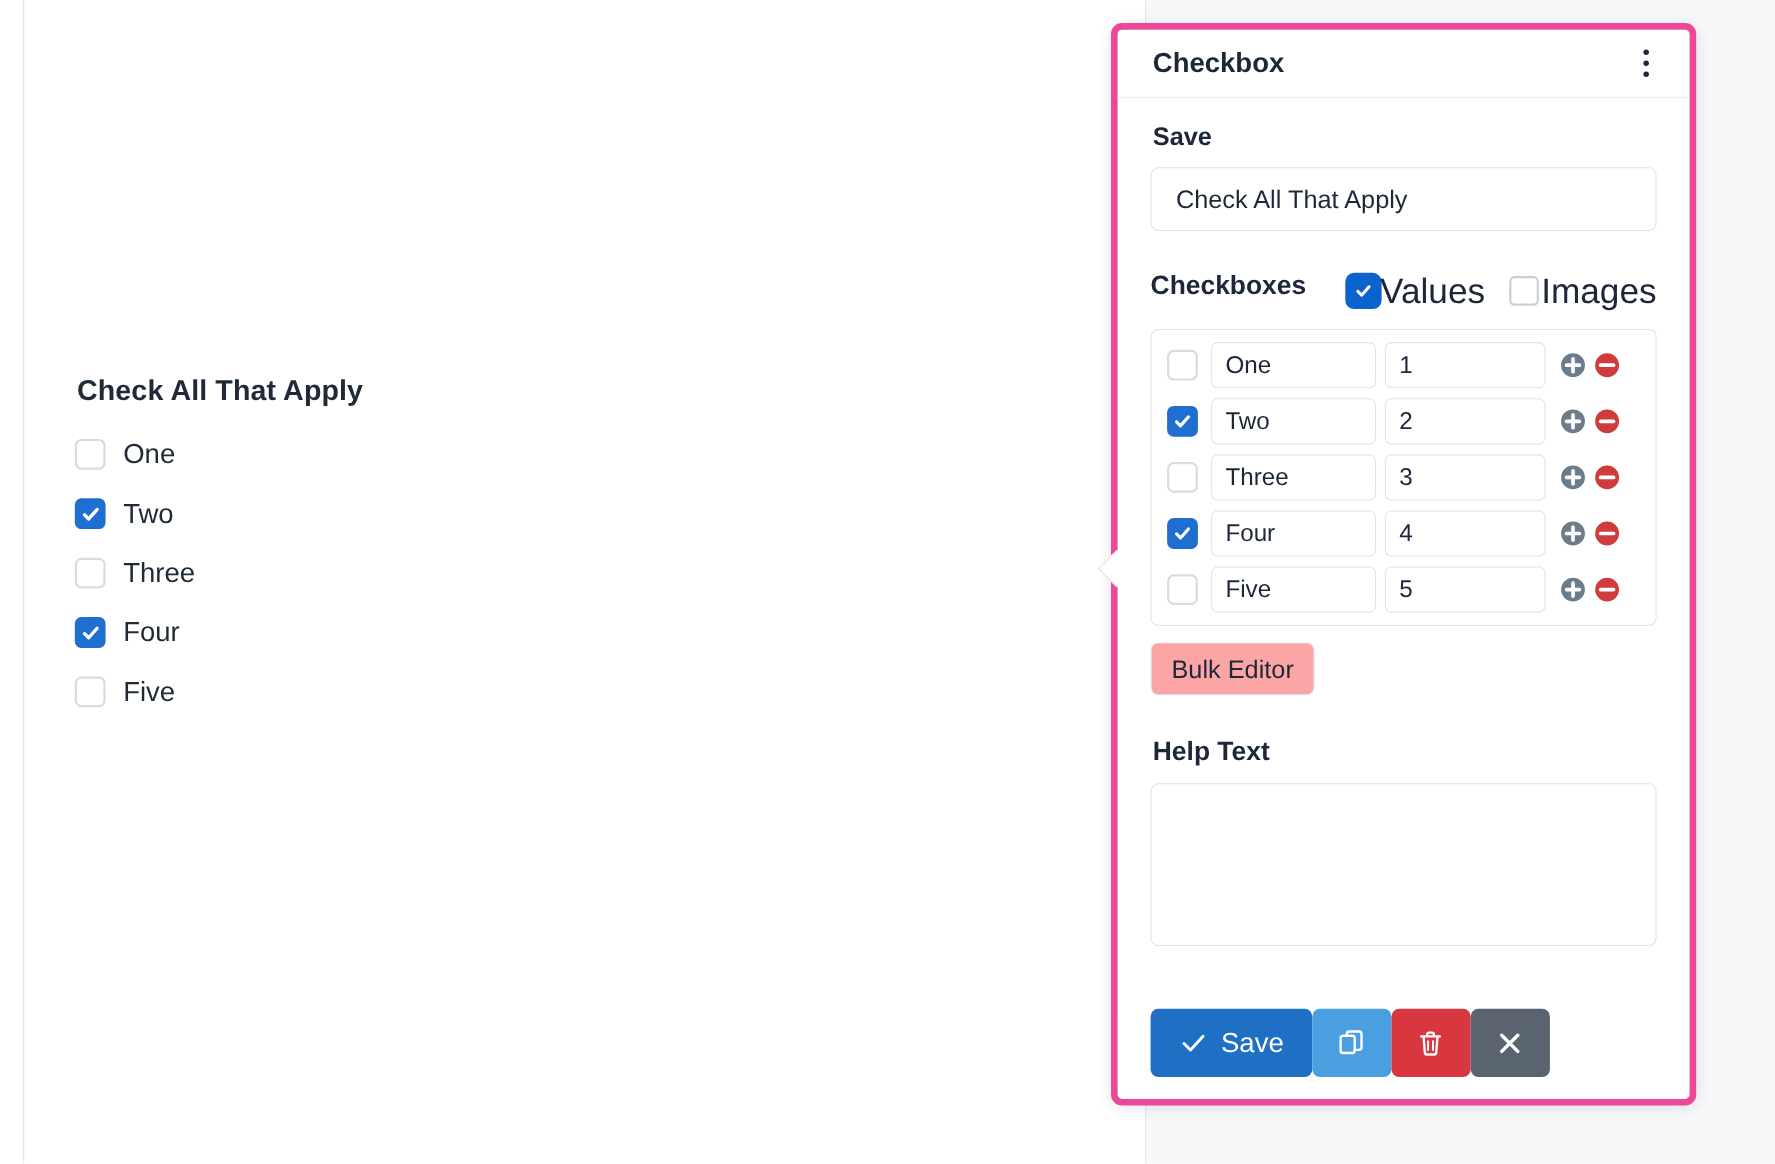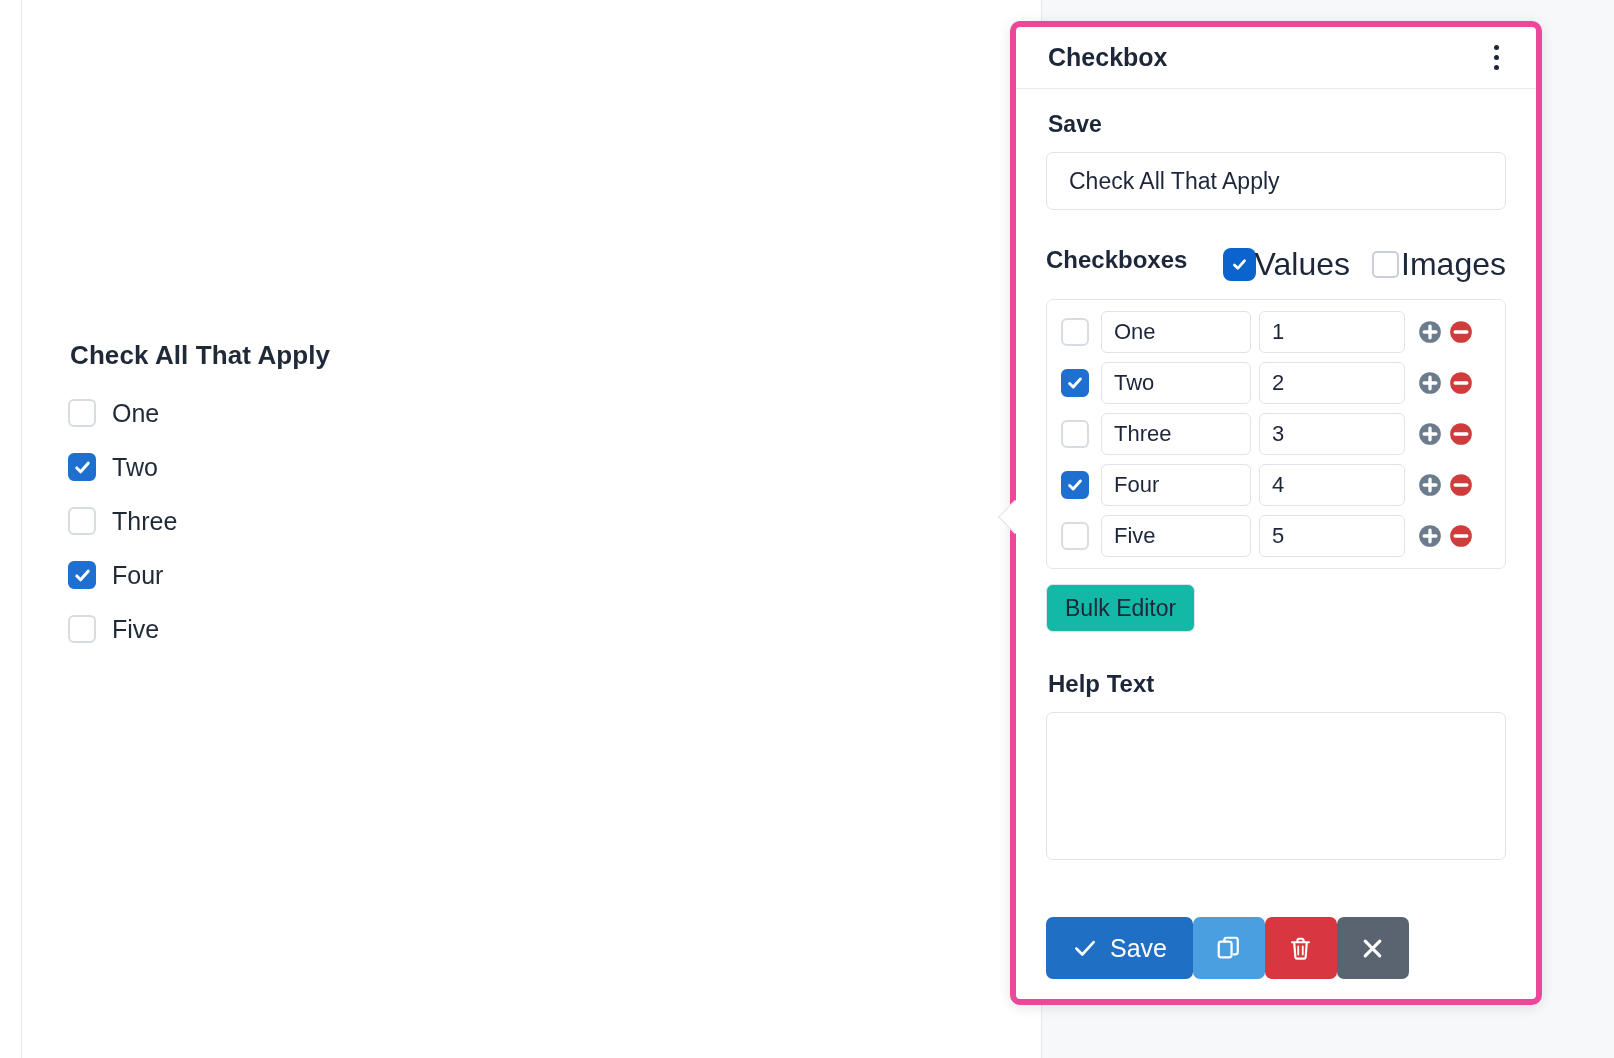--- a/index.html
+++ b/index.html
@@ -123,21 +123,21 @@
   .opt-val {
     height: 42px; border: 1px solid #dfe3ea; border-radius: 6px; background: #fff;
     font-size: 22px; color: #1d2739; padding: 0 12px; font-family: inherit; outline: none;
     width: 146px; margin-right: 12px;
   }
   .icon-btn { width: 26px; height: 26px; cursor: pointer; flex: 0 0 auto; margin-right: 5px; }
   .icon-btn:last-child { margin-right: 0; }
 
   .bulk-btn {
     margin-top: 15px; height: 48px; padding: 0 18px;
-    border: 1px solid #dfe3ea; border-radius: 7px; background: #14b8a6;
+    border: 1px solid #dfe3ea; border-radius: 7px; background: #fca5a5;
     font-size: 23px; color: #1d2739; font-family: inherit; cursor: pointer;
   }
 
   .help-label { font-size: 24px; font-weight: 700; color: #1d2739; margin: 38px 0 14px 2px; }
   .help-area {
     width: 100%; height: 148px; border: 1px solid #dfe3ea; border-radius: 7px;
     background: #fff; font-size: 22px; color: #1d2739; padding: 12px 18px;
     font-family: inherit; resize: none; outline: none;
   }
 

